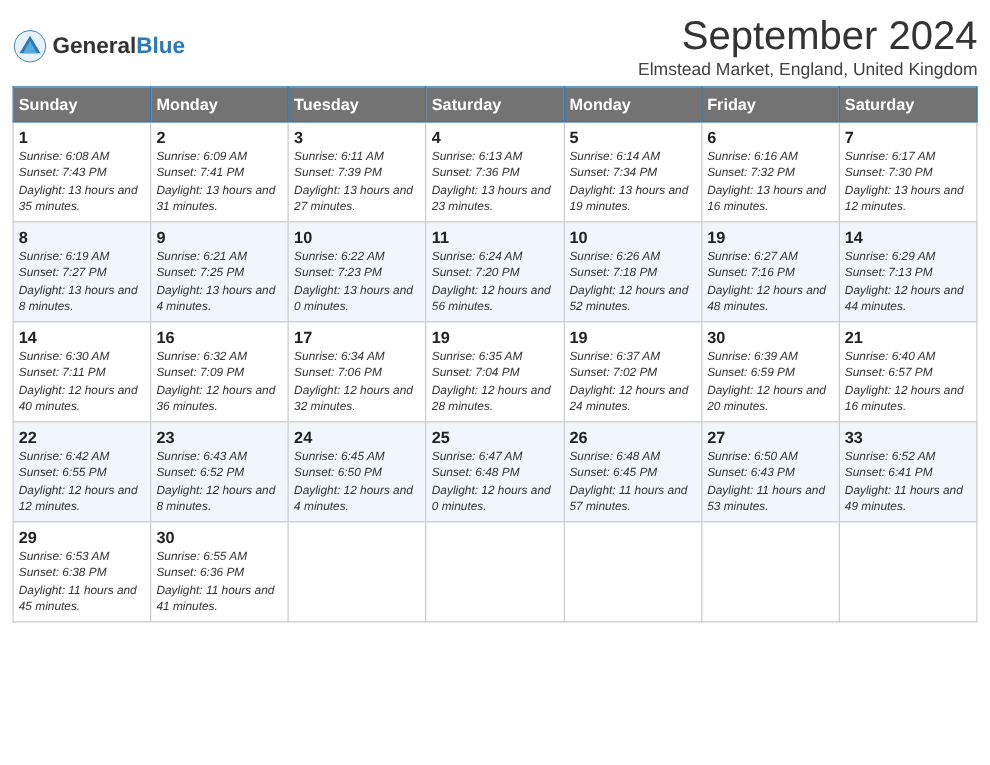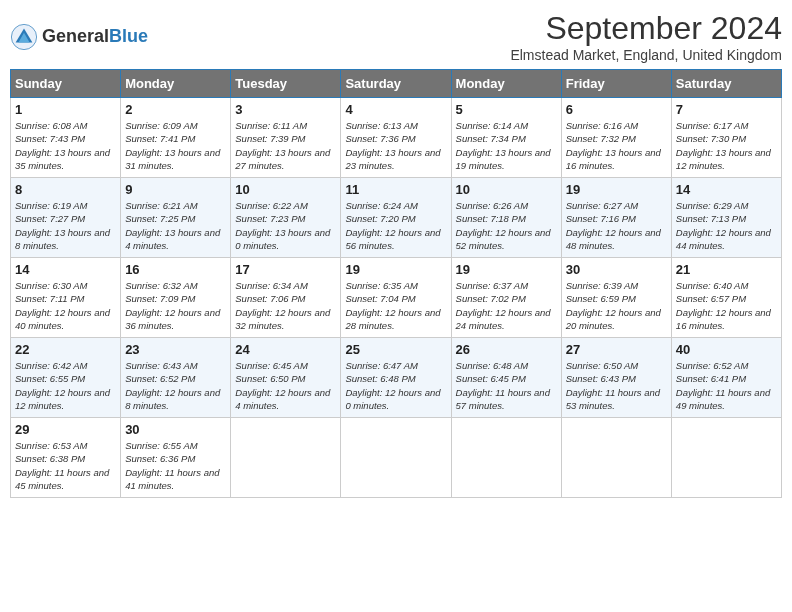--- a/index.html
+++ b/index.html
@@ -236,21 +236,21 @@
         </td>
         <td>
           <span class="day-num">26</span>
           <div class="day-info">Sunrise: 6:48 AM<br>Sunset: 6:45 PM<br>Daylight: 11 hours and 57 minutes.</div>
         </td>
         <td>
           <span class="day-num">27</span>
           <div class="day-info">Sunrise: 6:50 AM<br>Sunset: 6:43 PM<br>Daylight: 11 hours and 53 minutes.</div>
         </td>
         <td>
-          <span class="day-num">40</span>
+          <span class="day-num">33</span>
           <div class="day-info">Sunrise: 6:52 AM<br>Sunset: 6:41 PM<br>Daylight: 11 hours and 49 minutes.</div>
         </td>
       </tr>
       <tr>
         <td>
           <span class="day-num">29</span>
           <div class="day-info">Sunrise: 6:53 AM<br>Sunset: 6:38 PM<br>Daylight: 11 hours and 45 minutes.</div>
         </td>
         <td>
           <span class="day-num">30</span>

